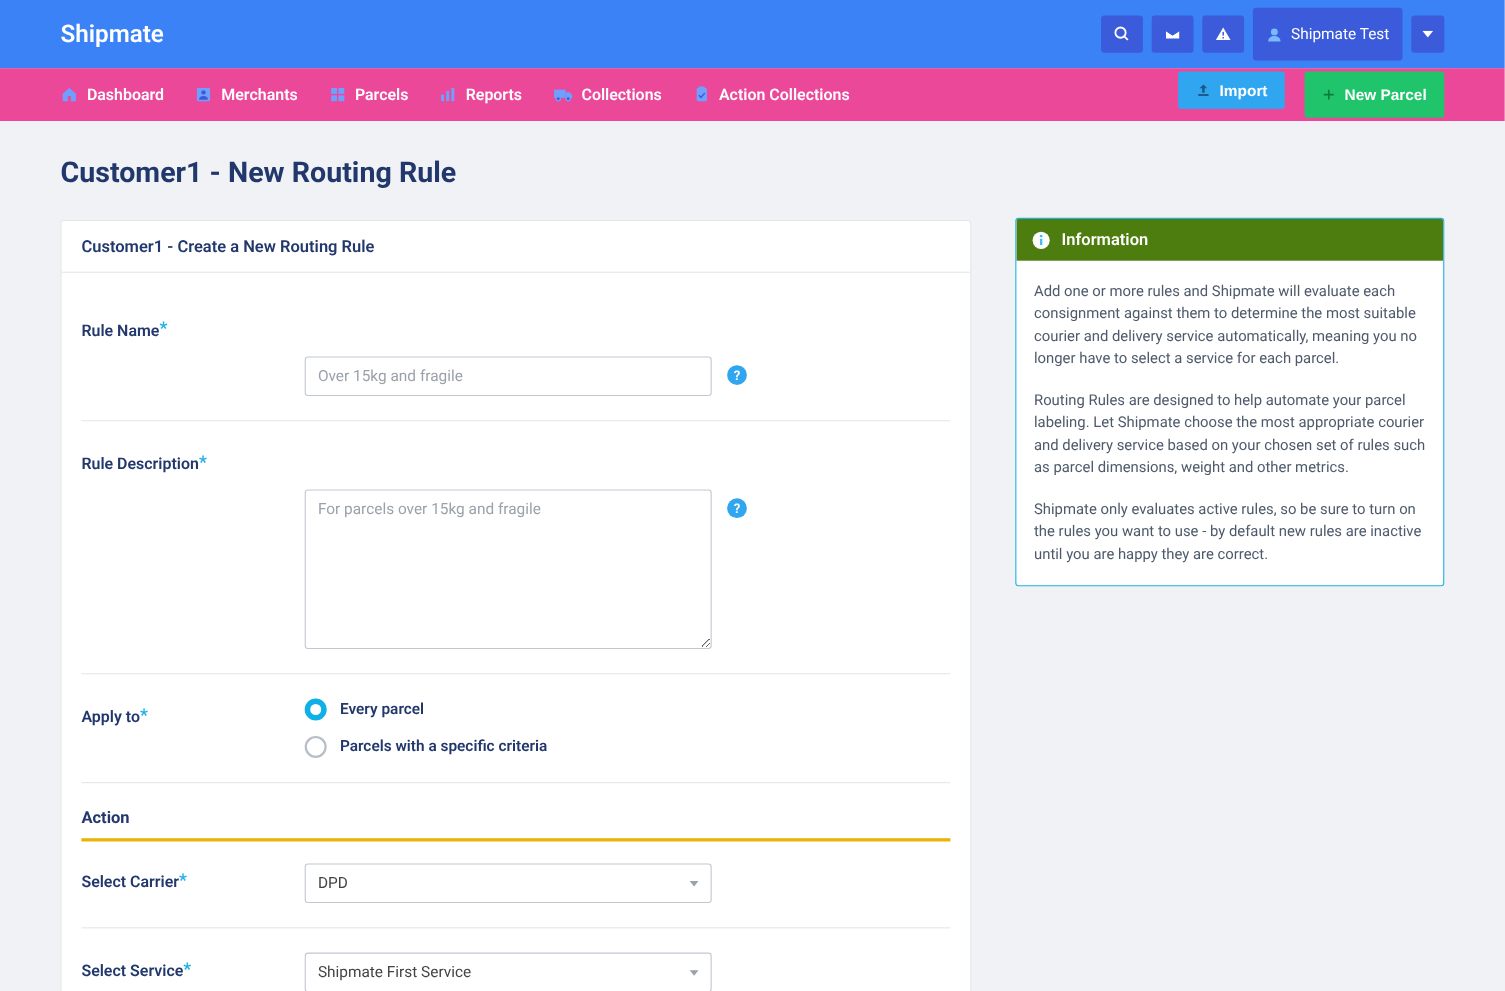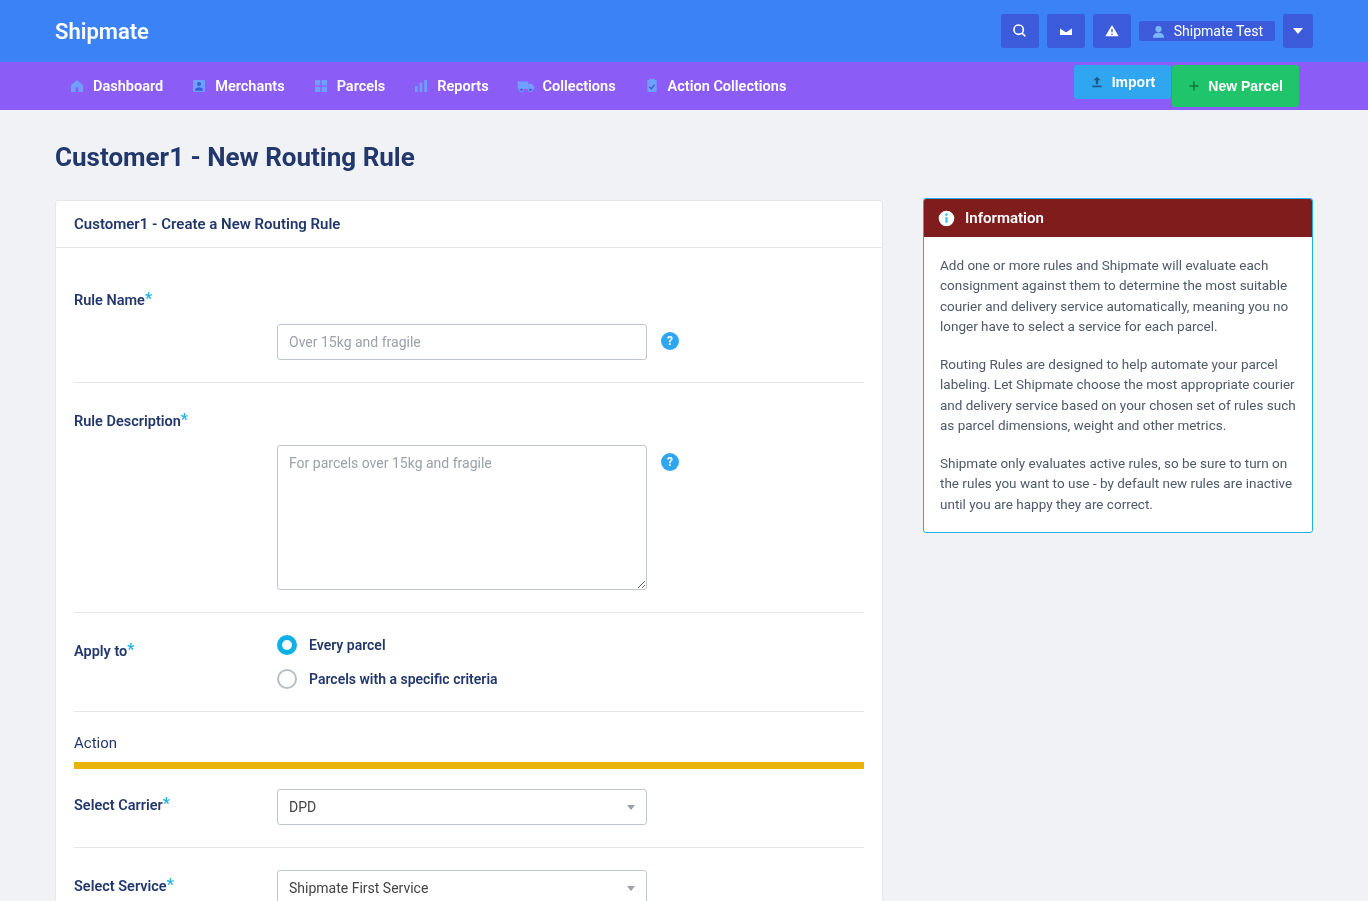--- a/index.html
+++ b/index.html
@@ -24,50 +24,50 @@
 }
 .topbar-actions { display: flex; gap: 8px; align-items: center; }
 .icon-btn {
   width: 38px; height: 34px;
   background: #3b5bdb;
   border-radius: 3px;
   display: flex; align-items: center; justify-content: center;
   cursor: pointer;
 }
 .user-chip {
-  height: 20px;
+  height: 48px;
   background: #3b5bdb;
   border-radius: 3px;
   display: flex; align-items: center;
   padding: 0 12px;
   color: #fff;
   gap: 8px;
   cursor: pointer;
 }
 .caret-btn {
   width: 30px; height: 34px;
   background: #3b5bdb;
   border-radius: 3px;
   display: flex; align-items: center; justify-content: center;
   cursor: pointer;
 }
 .navbar {
-  background: #8b5cf6;
+  background: #ec4899;
   height: 48px;
   display: flex;
   align-items: center;
-  padding: 0 69px;
+  padding: 0 55px;
   justify-content: space-between;
 }
 .nav-links { display: flex; gap: 28px; }
 .nav-link {
   color: #fff; display: flex; align-items: center; gap: 8px;
   font-weight: 600; font-size: 14.5px; cursor: pointer;
 }
-.nav-actions { display: flex; gap: 1px; }
+.nav-actions { display: flex; gap: 18px; }
 .btn-import {
   background: #30a6f0;
   color: #fff;
   border: none;
   height: 34px;
   padding: 0 16px;
   border-radius: 3px;
   font-weight: 600;
   display: flex; align-items: center; gap: 8px;
   cursor: pointer;
@@ -155,24 +155,24 @@
 .radio-item { display: flex; align-items: center; gap: 12px; cursor: pointer; }
 .radio-outer {
   width: 20px; height: 20px; border-radius: 50%;
   border: 2px solid #b8bec8;
   display: flex; align-items: center; justify-content: center;
 }
 .radio-outer.checked { border-color: #0fb0e6; border-width: 5px; }
 .radio-label { color: #22386c; font-weight: 600; font-size: 14px; }
 .section-heading {
   color: #22386c;
-  font-weight: 400;
+  font-weight: 700;
   font-size: 15px;
   padding: 14px 0 10px 0;
-  border-bottom: 7px solid #eab308;
+  border-bottom: 3px solid #eab308;
   margin-bottom: 6px;
 }
 .select {
   display: flex; justify-content: space-between; align-items: center;
   cursor: pointer;
   color: #444;
 }
 .select-caret {
   width: 0; height: 0;
   border-left: 4px solid transparent;
@@ -204,21 +204,21 @@
   cursor: pointer;
   font-size: 14px;
 }
 .info-card {
   border: 1px solid #1fb0e6;
   border-radius: 3px;
   background: #fff;
   overflow: hidden;
 }
 .info-header {
-  background: #7f1d1d;
+  background: #4d7c0f;
   color: #fff;
   padding: 10px 14px;
   display: flex; align-items: center; gap: 10px;
   font-weight: 600;
   font-size: 15px;
 }
 .info-body {
   padding: 18px 16px;
 }
 .info-body p {

